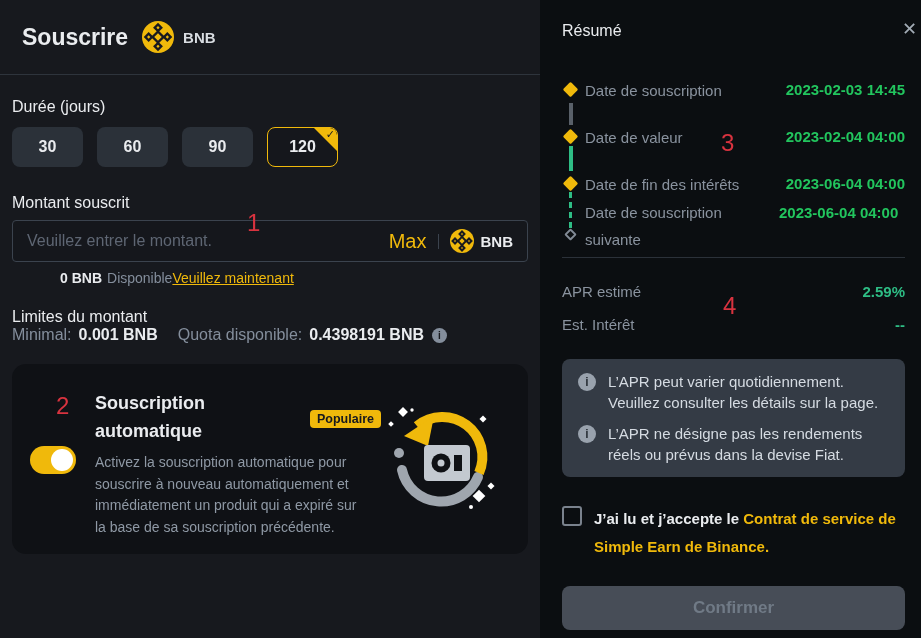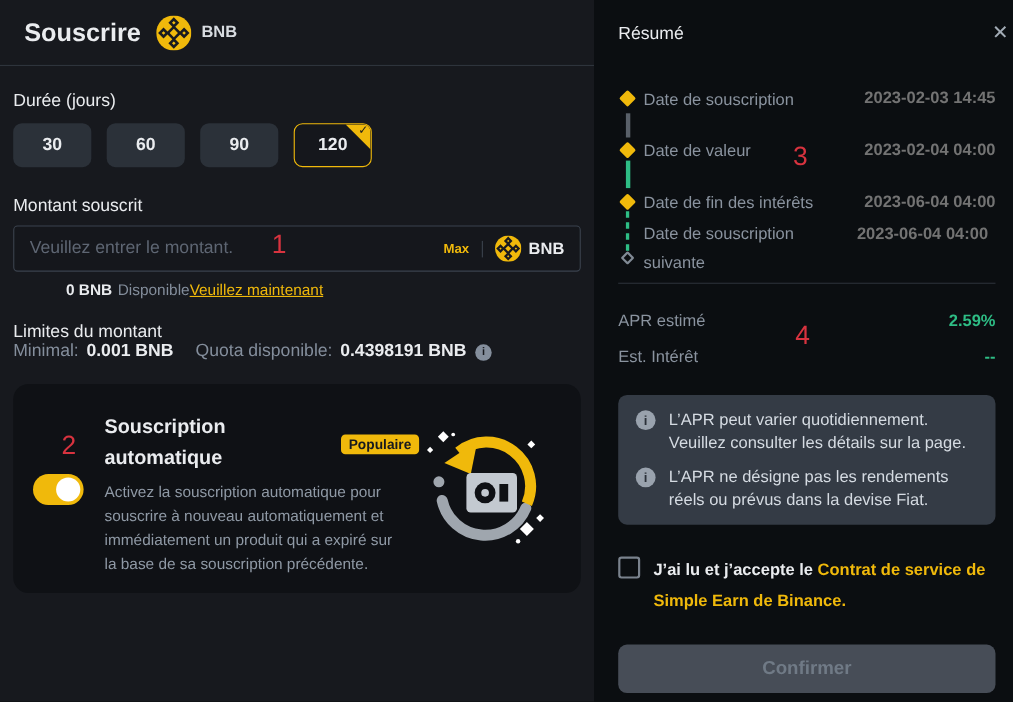--- a/index.html
+++ b/index.html
@@ -2,21 +2,21 @@
 <html><head>
 <meta charset="utf-8">
 <style>
   * { margin:0; padding:0; box-sizing:border-box; }
   html,body { background:#000; }
   body { font-family:"Liberation Sans","DejaVu Sans",sans-serif; }
   .screen { position:relative; width:921px; height:638px; display:flex; overflow:hidden; background:#17191E; color:#EAECEF; }
 
   
   .left { width:540px; height:100%; background:#17191E; flex:0 0 540px; }
-  .l-header { height:60px; display:flex; align-items:center; padding:0 22px; border-bottom:1px solid #2E343C; }
+  .l-header { height:75px; display:flex; align-items:center; padding:0 22px; border-bottom:1px solid #2E343C; }
   .l-title { font-size:23px; font-weight:700; color:#EAECEF; }
   .coin { display:inline-flex; align-items:center; justify-content:center; }
   .coin-32 { width:32px; height:32px; margin-left:14px; }
   .coin-24 { width:24px; height:24px; }
   .coin-name { font-size:15px; font-weight:700; color:#D8DCE1; margin-left:9px; }
   .l-body { padding:0 12px; position:relative; }
 
   .sec-label { font-size:16px; color:#EAECEF; }
   .lbl-duration { margin-top:23px; }
   .btn-row { display:flex; gap:14px; margin-top:11px; }
@@ -26,21 +26,21 @@
   .corner { position:absolute; top:0; right:0; width:23px; height:23px; background:#F0B90B;
             clip-path:polygon(0 0,100% 0,100% 100%); border-top-right-radius:7px; }
   .corner-check { position:absolute; top:1px; right:2px; font-size:11px; font-weight:700; color:#181A20; line-height:1; }
 
   .lbl-amount { margin-top:27px; }
   .amount-box { margin-top:8px; height:42px; border:1px solid #3B434E; border-radius:4px; display:flex;
                 align-items:center; padding:0 14px; background:#15171C; }
   .amount-input { flex:1; background:transparent; border:none; outline:none; color:#EAECEF;
                   font-family:inherit; font-size:16px; min-width:0; }
   .amount-input::placeholder { color:#5E6673; }
-  .max { color:#F0B90B; font-size:12px; font-weight:700; cursor:pointer; margin-right:11px; }
+  .max { color:#F0B90B; font-size:20px; font-weight:400; cursor:pointer; margin-right:11px; }
   .vsep { width:1px; height:15px; background:#3B434E; margin-right:11px; }
   .coin-name-2 { font-size:15px; font-weight:700; color:#EAECEF; margin-left:7px; }
 
   .avail-row { display:flex; justify-content:flex-start; align-items:center; margin-top:8px; font-size:14px;margin-left:48px; }
   .avail-val { font-weight:700; color:#EAECEF; }
   .avail-lbl { color:#848E9C; margin-left:5px; }
   .buy-link { color:#F0B90B; text-decoration:underline; font-size:14px; cursor:pointer; }
 
   .lbl-limits { margin-top:22px; }
   .limits-row { display:flex; align-items:center; font-size:16px; }
@@ -73,21 +73,21 @@
   .dia { position:absolute; left:3px; width:11px; height:11px; background:#F0B90B; border-radius:1.5px;
          transform:rotate(45deg); }
   .dia.hollow { width:9px; height:9px; background:transparent; border:2px solid #818A95; left:4px; }
   .conn { position:absolute; left:7px; width:3.5px; }
   .conn.gray { background:#596069; top:22px; height:22px; }
   .conn.green { background:#2EBD85; top:65px; height:25px; }
   .conn.dashed { width:0; border-left:3px dashed #2EBD85; top:111px; height:36px; }
   .t-row { position:absolute; left:0; right:0; display:flex; justify-content:space-between;
            align-items:flex-start; padding-left:23px; }
   .t-label { font-size:15px; color:#8A939F; line-height:1.35; }
-  .t-value { font-size:15px; font-weight:700; color:#737373; text-align:right; white-space:nowrap; }
+  .t-value { font-size:15px; font-weight:700; color:#22c55e; text-align:right; white-space:nowrap; }
   .t-row.wrap4 .t-label { width:160px; line-height:1.8; }
   .t-row.wrap4 .t-value { width:126px; text-align:left; white-space:normal; line-height:1.8; }
 
   .divider { border-top:1px solid #2B3139; margin-top:10px; }
   .apr-row { display:flex; justify-content:space-between; align-items:center; font-size:15px; }
   .apr-row.first { margin-top:25px; }
   .apr-row.second { margin-top:16px; }
   .apr-label { color:#8A939F; }
   .apr-value { color:#2EBD85; font-weight:700; }
 

